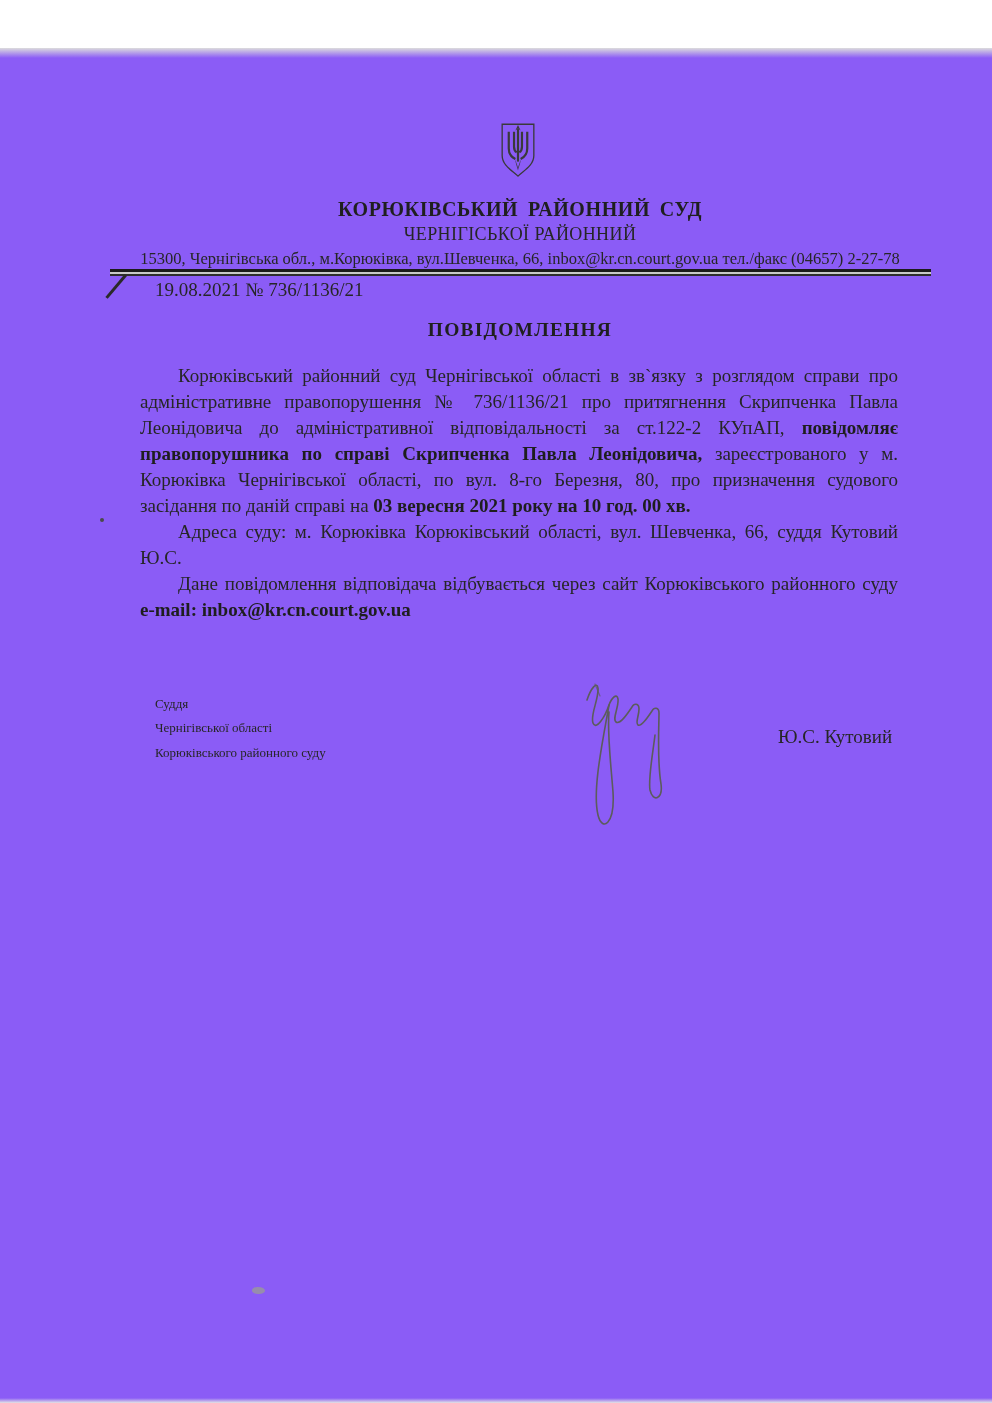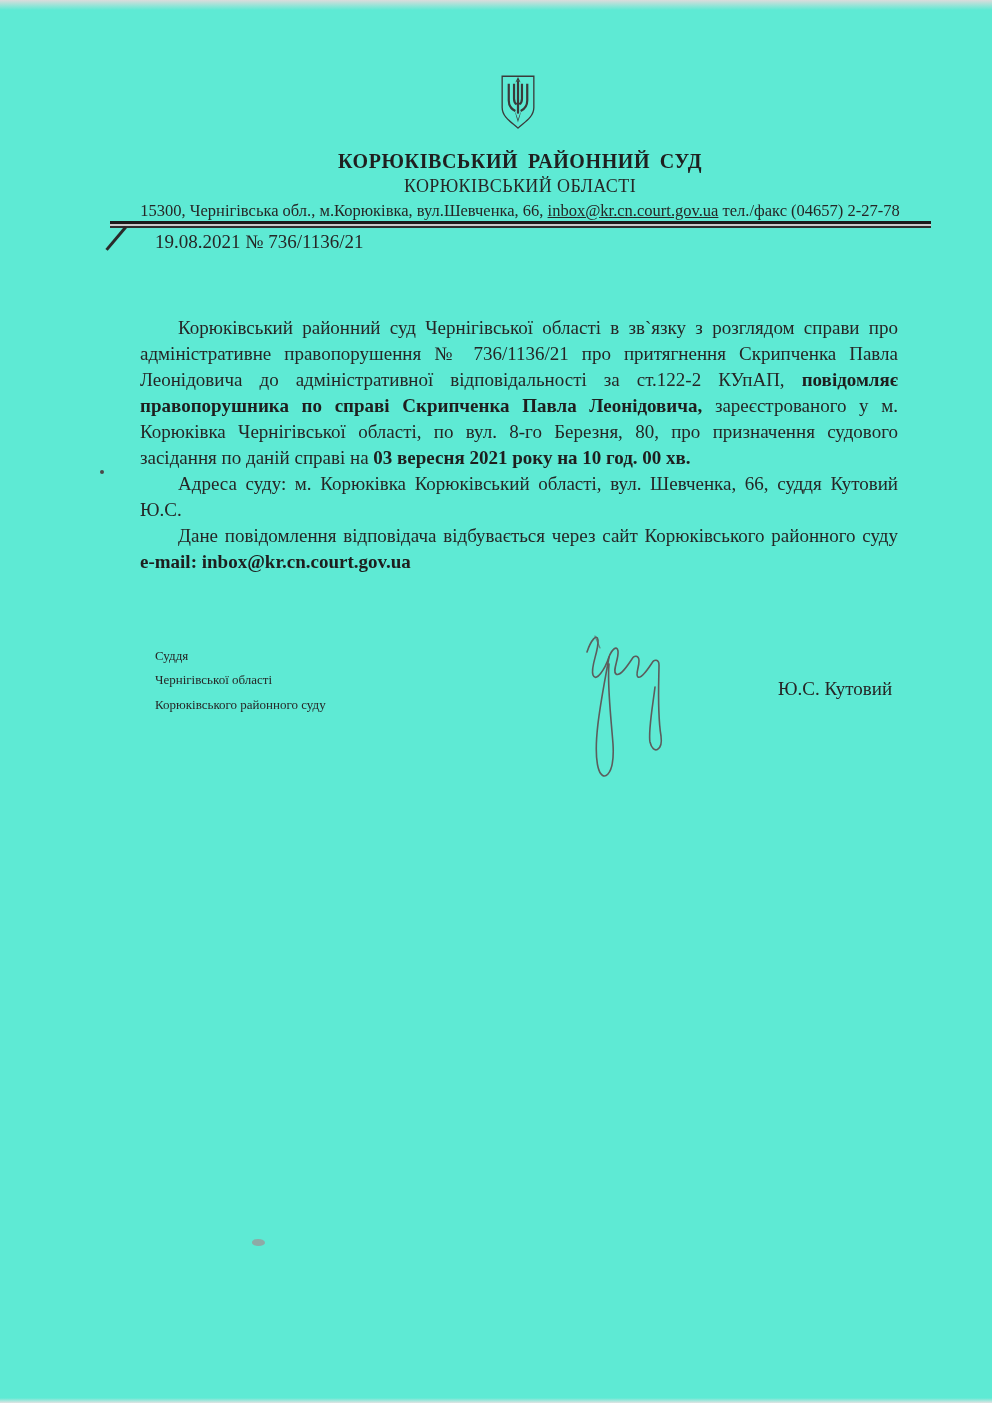--- a/index.html
+++ b/index.html
@@ -6,21 +6,22 @@
   body {
     width: 992px; height: 1403px;
     background: #ffffff;
     font-family: "Liberation Serif", serif;
     color: #262626;
     position: relative;
     overflow: hidden;
   }
   .page {
     position: absolute; inset: 0;
-    background: #5eead4;
+    background: #8b5cf6;
+    margin-top: 48px;
   }
   .scan-shade-top {
     position: absolute; top: 0; left: 0; right: 0; height: 10px;
     background: linear-gradient(#dcdcdc, rgba(255,255,255,0));
   }
   .scan-shade-bottom {
     position: absolute; bottom: 0; left: 0; right: 0; height: 5px;
     background: linear-gradient(rgba(255,255,255,0), #e3e3e3);
   }
   .emblem {
@@ -33,21 +34,21 @@
   .court-name {
     font-size: 20px; font-weight: bold; letter-spacing: 0.6px; word-spacing: 4px;
     color: #1f1f1f;
   }
   .court-region {
     font-size: 18px; margin-top: 3px; letter-spacing: 0.4px;
   }
   .contact-line {
     font-size: 16.5px; margin-top: 4px; white-space: nowrap;
   }
-  .contact-line .email { text-decoration: underline; }
+  .contact-line .email { }
   .rule {
     position: absolute; left: 110px; top: 221px; width: 821px;
     height: 2px; background: #c9c9c9;
     border-top: 3px solid #1b1b1b;
     border-bottom: 2px solid #2e2e2e;
   }
   .rule-diagonal {
     position: absolute; left: 101px; top: 237px; width: 30px; height: 2.5px;
     background: #2a2a2a; transform: rotate(-50deg);
   }
@@ -98,29 +99,30 @@
       <path d="M71 22 V60 C71 73 64 80 56 84"></path>
       <path d="M59 22 V56 C59 63 56 67 53 69"></path>
       <path d="M50 16 V90"></path>
     </g>
     <path d="M50 7 L56 19 L50 15 L44 19 Z" fill="#3a3a3a"></path>
     <path d="M43 84 C46 92 48 96 50 104 C52 96 54 92 57 84 C54 98 52 102 50 110 C48 102 46 98 43 84 Z" fill="#3a3a3a"></path>
   </svg>
 
   <div class="header-block">
     <div class="court-name">КОРЮКІВСЬКИЙ РАЙОННИЙ СУД</div>
-    <div class="court-region">КОРЮКІВСЬКИЙ ОБЛАСТІ</div>
+    <div class="court-region">ЧЕРНІГІСЬКОЇ РАЙОННИЙ</div>
     <div class="contact-line"><span>15300, Чернігівська обл., м.Корюківка, вул.Шевченка, 66, </span><span class="email">inbox@kr.cn.court.gov.ua</span><span> тел./факс (04657) 2-27-78</span></div>
   </div>
 
   <div class="rule"></div>
   <div class="rule-diagonal"></div>
 
   <div class="reference">19.08.2021 № 736/1136/21</div>
 
+  <div class="doc-title">ПОВІДОМЛЕННЯ</div>
 
   <div class="body-text">
     <p><span>Корюківський районний суд Чернігівської області в зв`язку з розглядом справи про адміністративне правопорушення № 736/1136/21 про притягнення Скрипченка Павла Леонідовича до адміністративної відповідальності за ст.122-2 КУпАП, </span><span class="b">повідомляє правопорушника по справі Скрипченка Павла Леонідовича,</span><span> зареєстрованого у м. Корюківка Чернігівської області, по вул. 8-го Березня, 80, про призначення судового засідання по даній справі на </span><span class="b">03 вересня 2021 року на 10 год. 00 хв.</span></p>
     <p>Адреса суду: м. Корюківка Корюківський області, вул. Шевченка, 66, суддя Кутовий Ю.С.</p>
     <p><span>Дане повідомлення відповідача відбувається через сайт Корюківського районного суду </span><span class="b">e-mail: inbox@kr.cn.court.gov.ua</span></p>
   </div>
 
   <div class="sig-block">
     <div>Суддя</div>
     <div>Чернігівської області</div>

